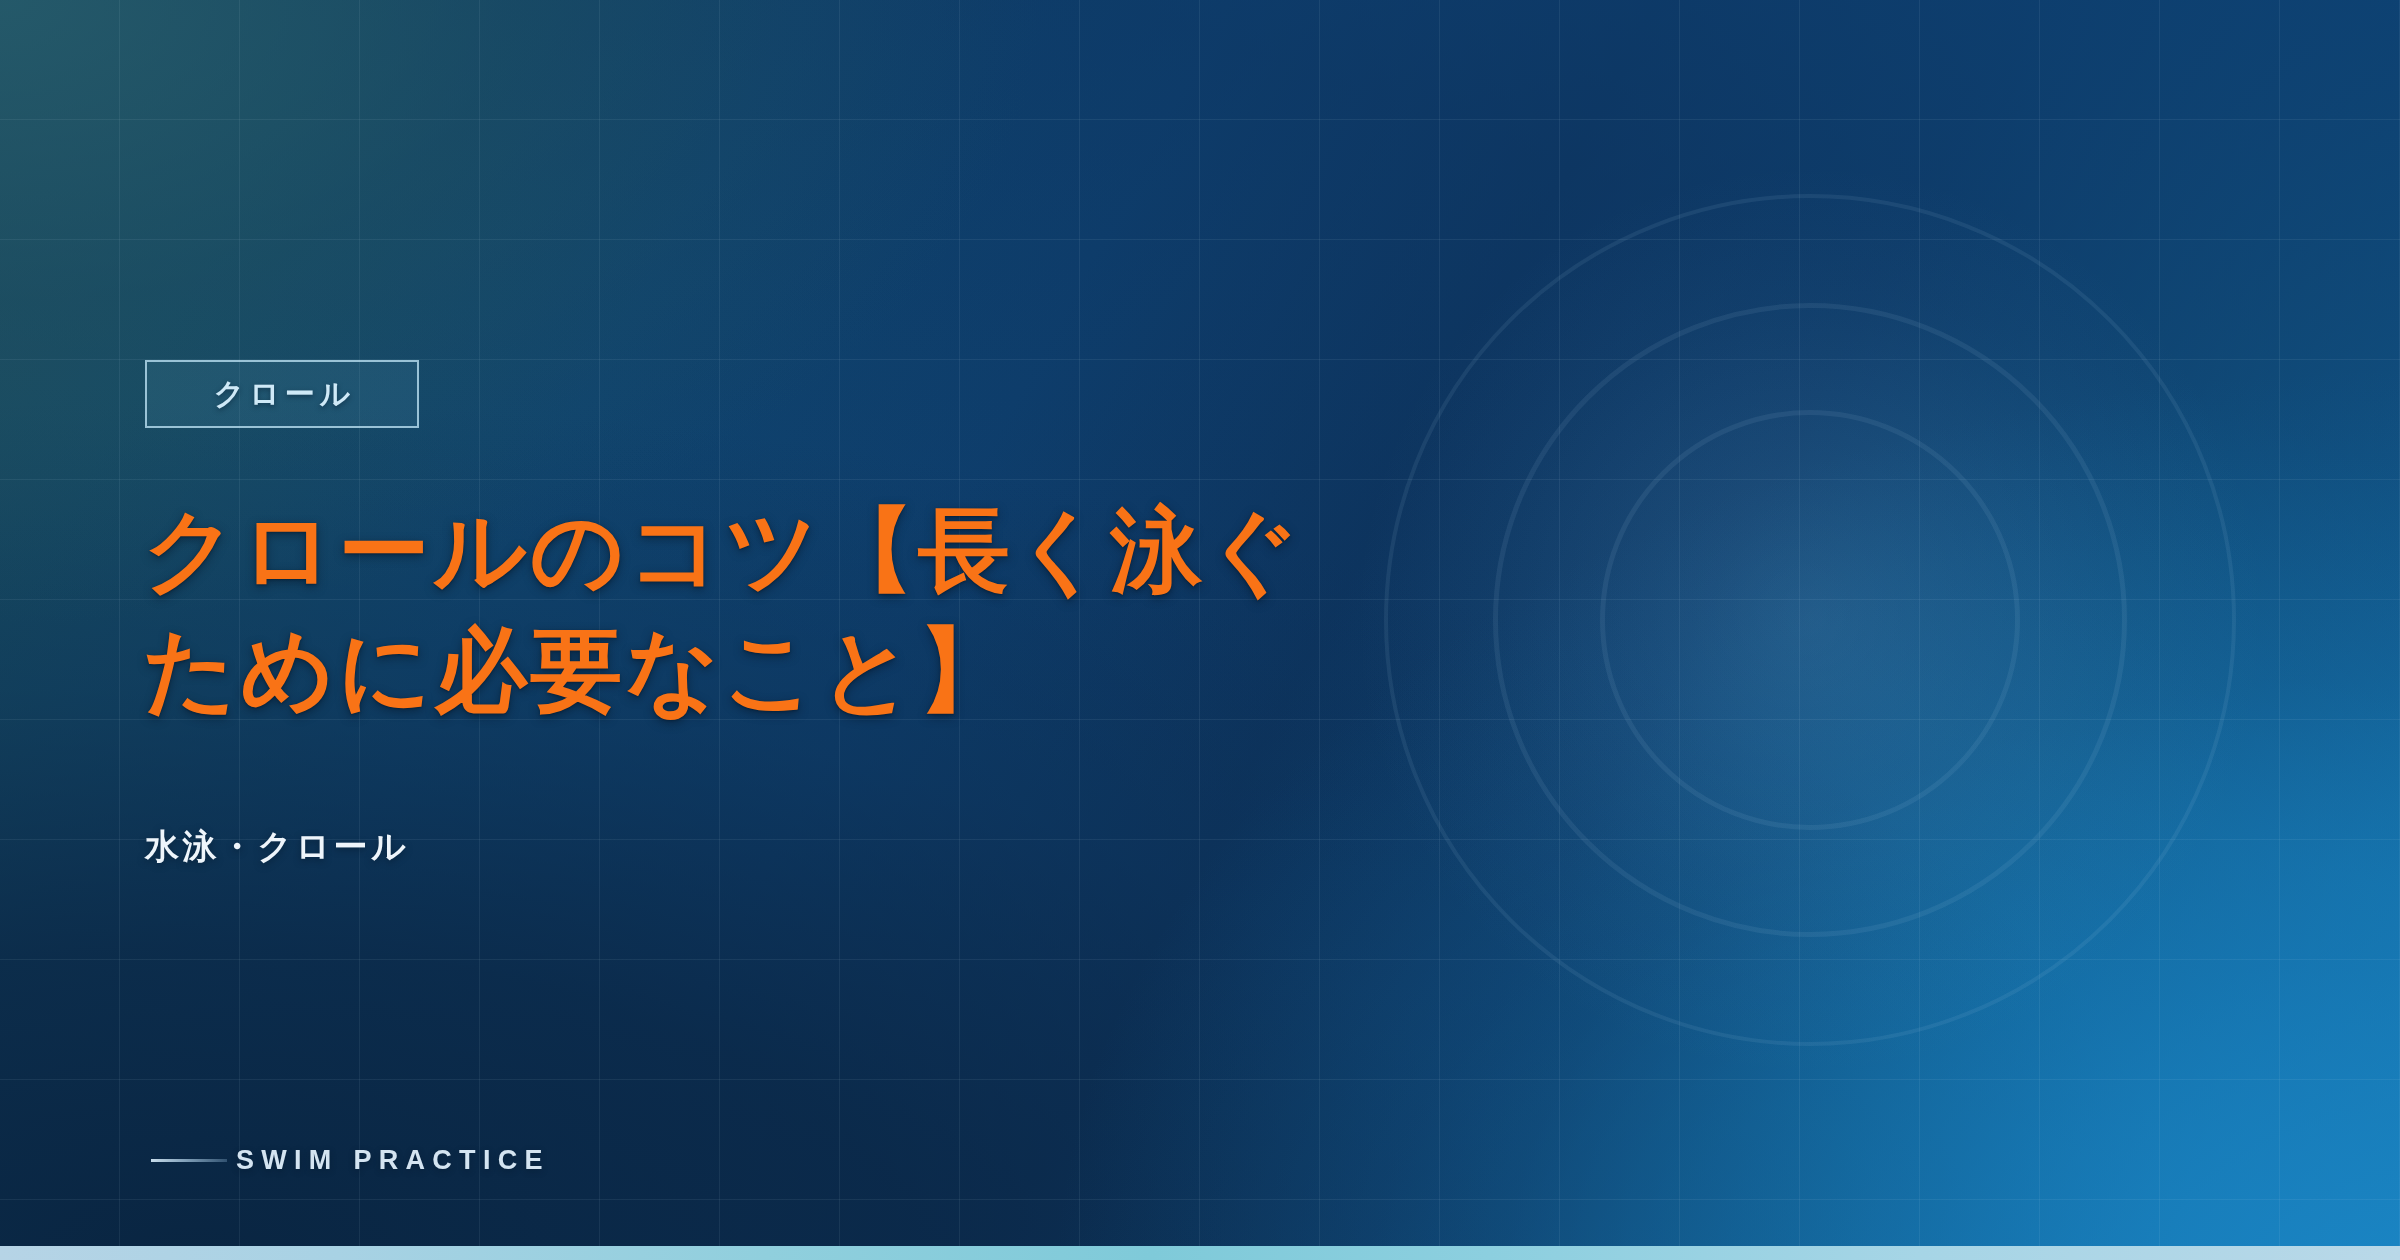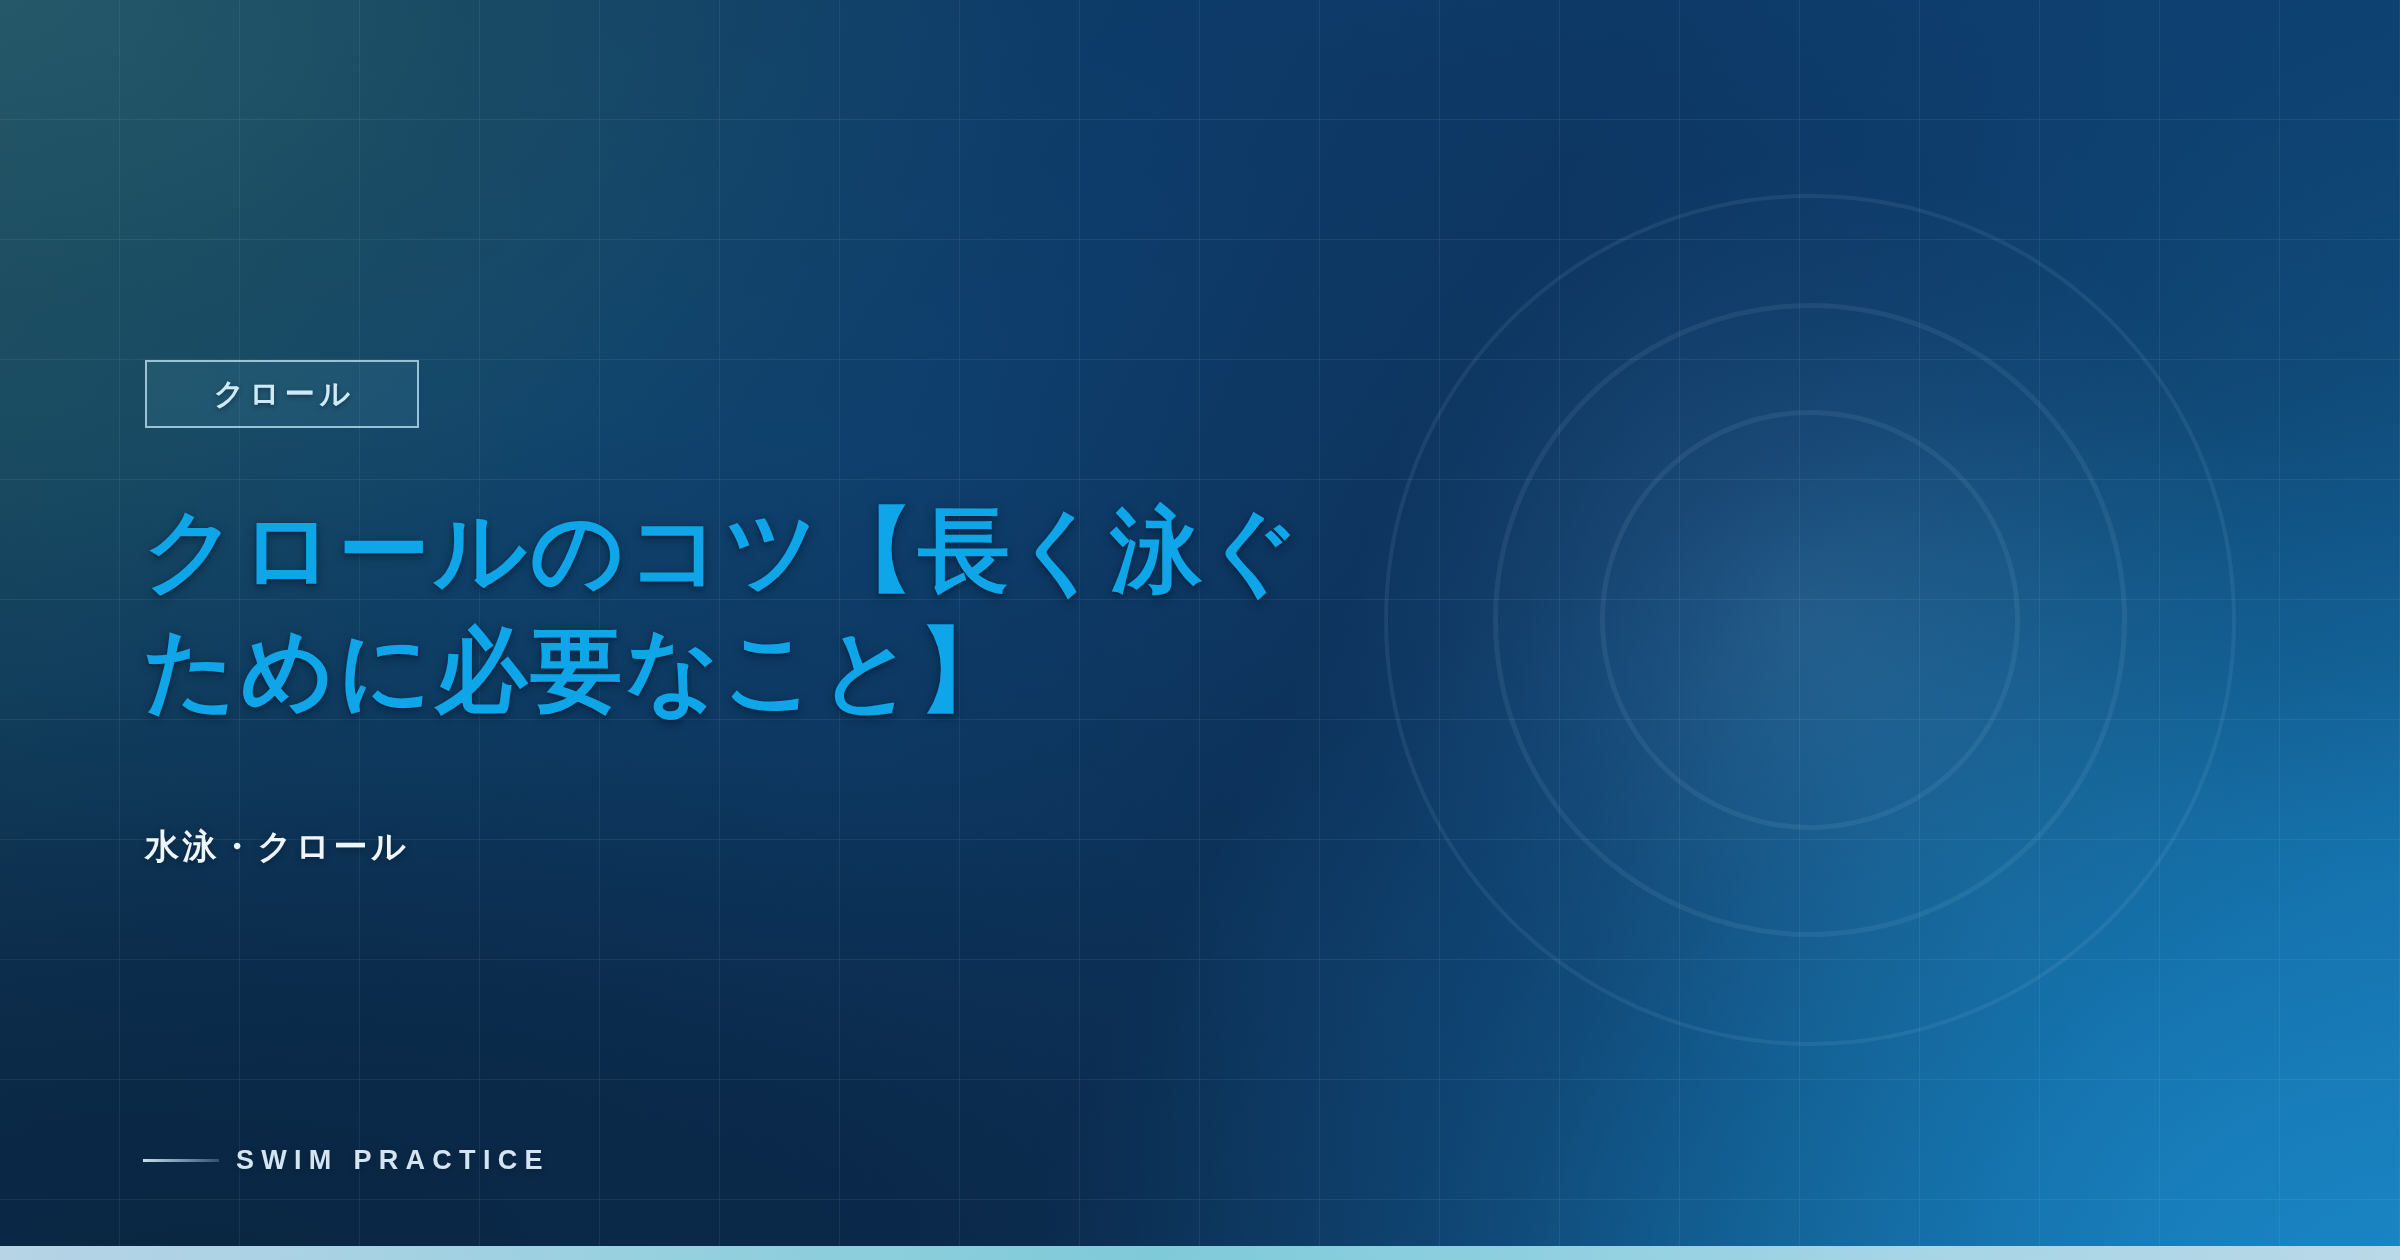--- a/index.html
+++ b/index.html
@@ -155,46 +155,46 @@
     position: absolute;
     left: 0;
     top: 492px;
     width: 1420px;
     margin: 0;
     font-family: "Liberation Serif", "DejaVu Serif", serif;
     font-weight: 700;
     font-size: 92px;
     line-height: 1.30;
     letter-spacing: 0.035em;
-    color: #0ea5e9;
+    color: #f97316;
     text-shadow: 0 3px 10px rgba(5,22,40,0.55),
                  0 1px 2px rgba(5,22,40,0.45);
   }
   .title-line { display: block; white-space: nowrap; }
 
   .subtitle {
     position: absolute;
     left: 2px;
     top: 824px;
     margin: 0;
     font-size: 34px;
     font-weight: 700;
     letter-spacing: 0.10em;
     color: #eef5fb;
     text-shadow: 0 2px 7px rgba(5,22,40,0.55);
     white-space: nowrap;
   }
 
   .footer {
     position: absolute;
-    left: 0;
+    left: 8px;
     top: 1145px;
     display: flex;
     align-items: center;
-    gap: 17px;
+    gap: 9px;
   }
   .footer-rule {
     width: 76px;
     height: 3px;
     background: linear-gradient(to right,
       rgba(215,235,248,0.92) 0%,
       rgba(180,212,235,0.70) 45%,
       rgba(140,180,212,0.30) 100%);
   }
   .footer-label {

